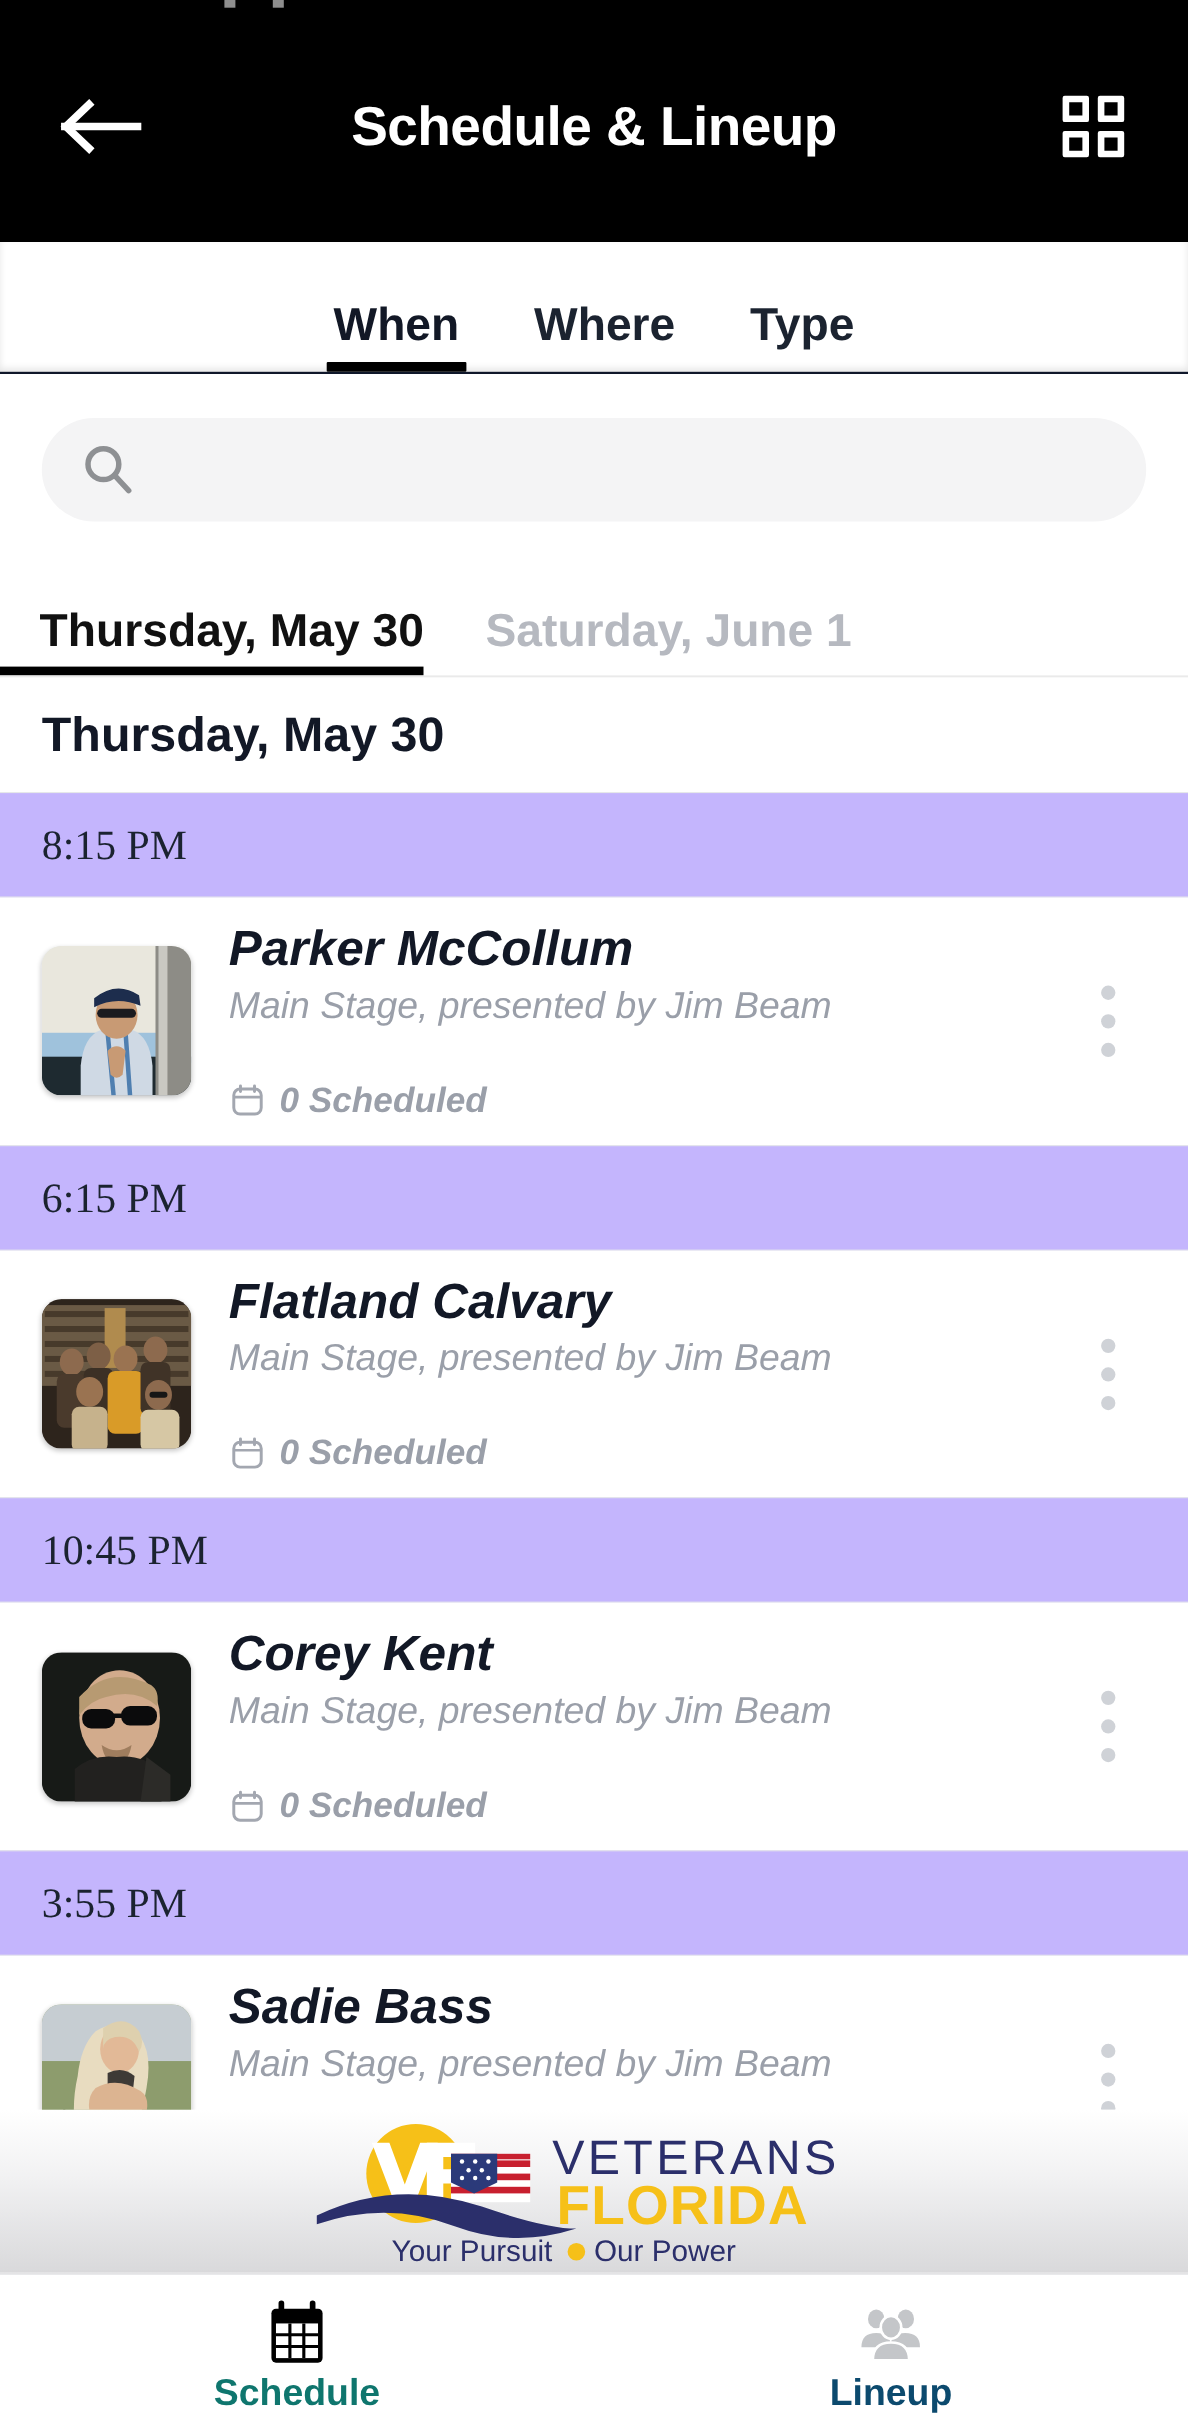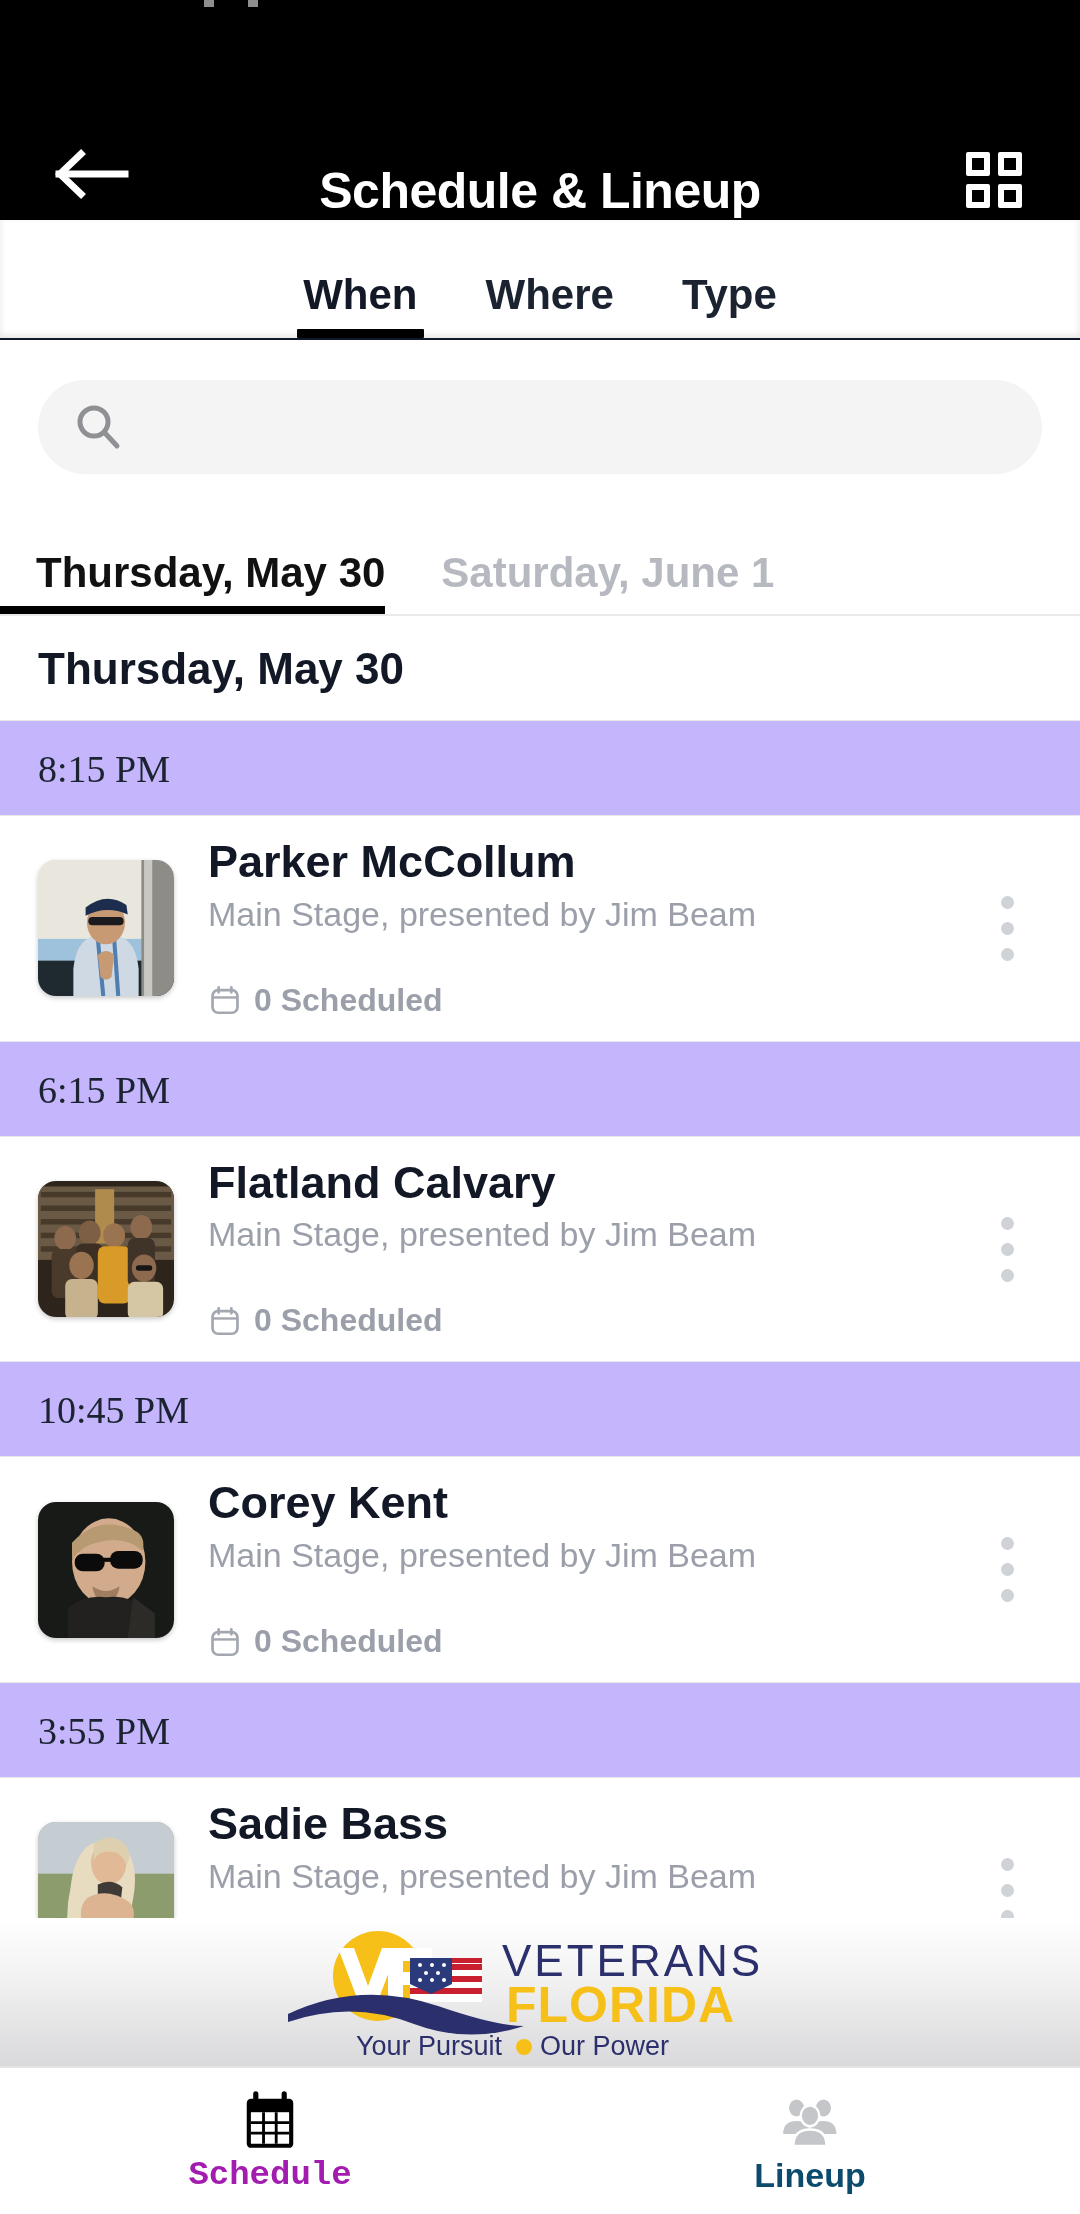--- a/index.html
+++ b/index.html
@@ -13,21 +13,21 @@
 
   
   .statusbar { height:10px; background:#000; position:relative; flex:0 0 auto; }
   .statusbar .sb-dot { position:absolute; top:0; width:10px; height:7px; background:#8e8e8e; }
 
   
   .appbar {
     flex:0 0 auto;
     height:210px;
     background:#000000;
-    display:flex; align-items:flex-end;
+    display:flex; align-items:center;
     padding:0 46px;
     position:relative;
   }
   .back-btn {
     width:92px; height:92px;
     display:flex; align-items:center; justify-content:center;
     flex:0 0 auto;
   }
   .appbar-title {
     position:absolute; left:0; right:0;
@@ -137,21 +137,21 @@
     min-height:170px;
   }
   .thumb {
     width:136px; height:136px; border-radius:18px;
     flex:0 0 auto;
     overflow:hidden;
     box-shadow:0 2px 5px rgba(0,0,0,0.22);
     position:relative;
   }
   .thumb svg { display:block; width:136px; height:136px; }
-  .ev-text { flex:1 1 auto; padding-left:34px; min-width:0; }
+  .ev-text { flex:1 1 auto; padding-left:34px; min-width:0;font-style:italic; }
   .ev-title {
     font-size:45px; font-weight:bold; color:#121826;
     line-height:1.08; margin-bottom:8px;
     white-space:nowrap; overflow:hidden; text-overflow:ellipsis;
   }
   .ev-venue {
     font-size:34px; color:#9a9fa9; line-height:1.15; margin-bottom:10px;
     white-space:nowrap; overflow:hidden; text-overflow:ellipsis;
   }
   .ev-sched { display:flex; align-items:center; gap:12px;margin-top:48px; }
@@ -180,21 +180,21 @@
     height:148px;
     background:#ffffff;
     border-top:2px solid #e4e4e6;
     display:flex;
   }
   .nav-item {
     flex:1; display:flex; flex-direction:column;
     align-items:center; justify-content:center; gap:6px;
   }
   .nav-label { font-size:34px; font-weight:bold; line-height:1; }
-  .nav-item.active .nav-label { color:#a21caf;font-family:Liberation Mono, monospace; }
+  .nav-item.active .nav-label { color:#0f766e; }
   .nav-item.inactive .nav-label { color:#0c4a6e; }
 </style>
 </head>
 <body>
 
 <div class="phone">
 
   <div class="statusbar">
     <div class="sb-dot" style="left:204px;"></div>
     <div class="sb-dot" style="left:248px;"></div>

